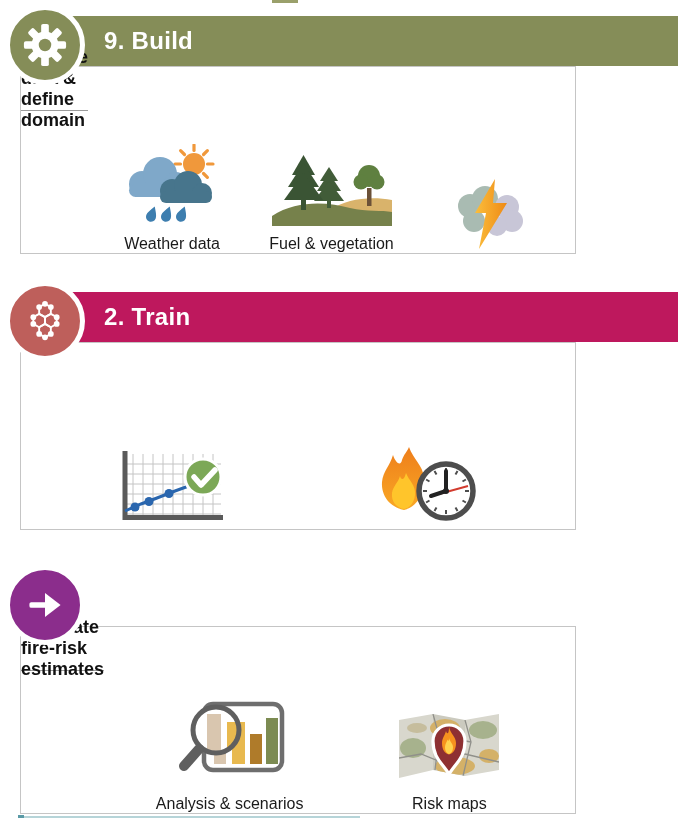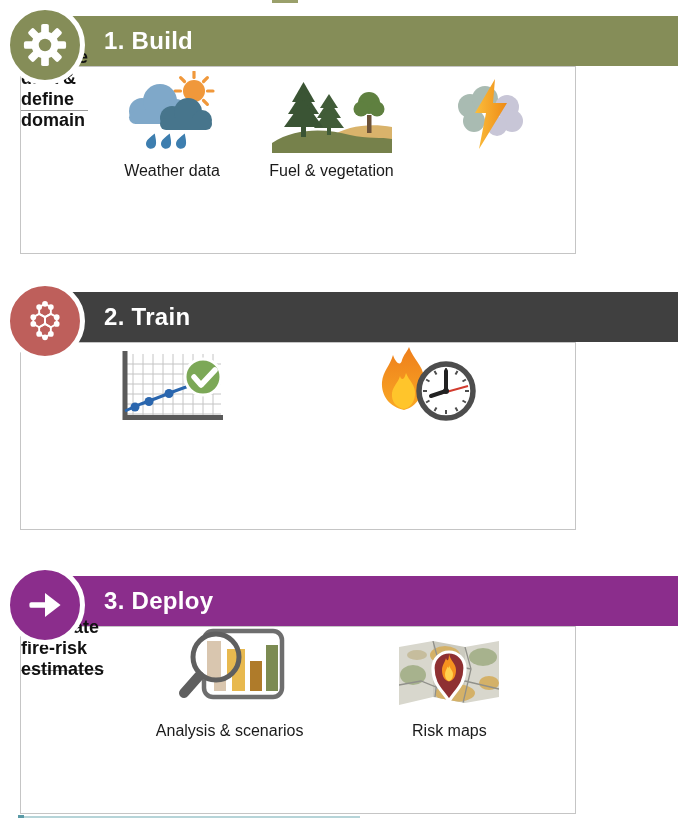--- a/index.html
+++ b/index.html
@@ -39,40 +39,40 @@
     border:1px solid #c5c5c5;background:#fff;box-sizing:border-box;
     display:flex;
   }
   .subtitle-row{
     height:43px;flex:0 0 43px;
     display:flex;align-items:center;justify-content:center;
     border-bottom:1px solid #9c9c9c;
   }
   .subtitle{font-size:18px;font-weight:bold;color:#111;}
   .items-row{
-    flex:1;display:flex;justify-content:space-evenly;align-items:flex-start;
+    flex:1;display:flex;justify-content:space-evenly;align-items:flex-end;
   }
   .item{
     display:flex;flex-direction:column;align-items:center;justify-content:center;
   }
   .row-3 .item{width:31%;}
   .row-2 .item{width:40%;}
   .item-icon{height:86px;display:flex;align-items:flex-end;justify-content:center;}
   .item-label{margin-top:9px;font-size:16px;color:#1a1a1a;white-space:nowrap;}
 </style>
 </head>
 <body>
 
 <div class="page">
 
   <div class="artifact-top"></div>
 
   <div class="section sec-1">
     <div class="band" style="background-color: rgb(133, 141, 88);">
-      <span class="band-title">1. Build</span>
+      <span class="band-title">9. Build</span>
     </div>
     <div class="badge" style="background-color: rgb(133, 141, 88); --accent: #858D58;">
       <span>
         <svg width="46" height="46" viewBox="0 0 48 48">
           <g fill="#ffffff">
             <g>
               <rect x="20" y="2" width="8" height="11" rx="2"></rect>
               <rect x="20" y="2" width="8" height="11" rx="2" transform="rotate(45 24 24)"></rect>
               <rect x="20" y="2" width="8" height="11" rx="2" transform="rotate(90 24 24)"></rect>
               <rect x="20" y="2" width="8" height="11" rx="2" transform="rotate(135 24 24)"></rect>
@@ -177,21 +177,21 @@
               <polygon points="46,0 26,34 37,34 30,70 58,24 44,24" fill="url(#boltG)"></polygon>
             </svg>
           </span>
         </div>
 
       </div>
     </div>
   </div>
 
   <div class="section sec-2">
-    <div class="band" style="background-color: #404040;">
+    <div class="band" style="background-color: #be185d;">
       <span class="band-title">2. Train</span>
     </div>
     <div class="badge" style="background-color: rgb(190, 95, 91); --accent: #BE5F5B;">
       <span>
         <svg width="46" height="46" viewBox="0 0 48 48">
           <g stroke="#ffffff" stroke-width="2" fill="none">
             <polygon points="24,6 30.1,9.5 30.1,16.5 24,20 17.9,16.5 17.9,9.5"></polygon>
             <polygon points="17.9,16.5 24,20 24,27 17.9,30.5 11.8,27 11.8,20"></polygon>
             <polygon points="30.1,16.5 36.2,20 36.2,27 30.1,30.5 24,27 24,20"></polygon>
             <polygon points="24,27 30.1,30.5 30.1,37.5 24,41 17.9,37.5 17.9,30.5"></polygon>
@@ -251,23 +251,20 @@
               <circle cx="73" cy="46" r="3" fill="#222222"></circle>
             </svg>
           </span>
         </div>
 
       </div>
     </div>
   </div>
 
   <div class="section sec-3">
-    <div class="band" style="background-color: rgb(139, 45, 140);">
-      <span class="band-title">3. Deploy</span>
-    </div>
     <div class="badge" style="background-color: rgb(139, 45, 140); --accent: #8B2D8C;">
       <span>
         <svg width="44" height="44" viewBox="0 0 48 48">
           <rect x="7" y="21" width="19" height="6" rx="2" fill="#ffffff"></rect>
           <polygon points="24,11 41,24 24,37" fill="#ffffff"></polygon>
         </svg>
       </span>
     </div>
     <div class="box">
       <div class="subtitle-row">

